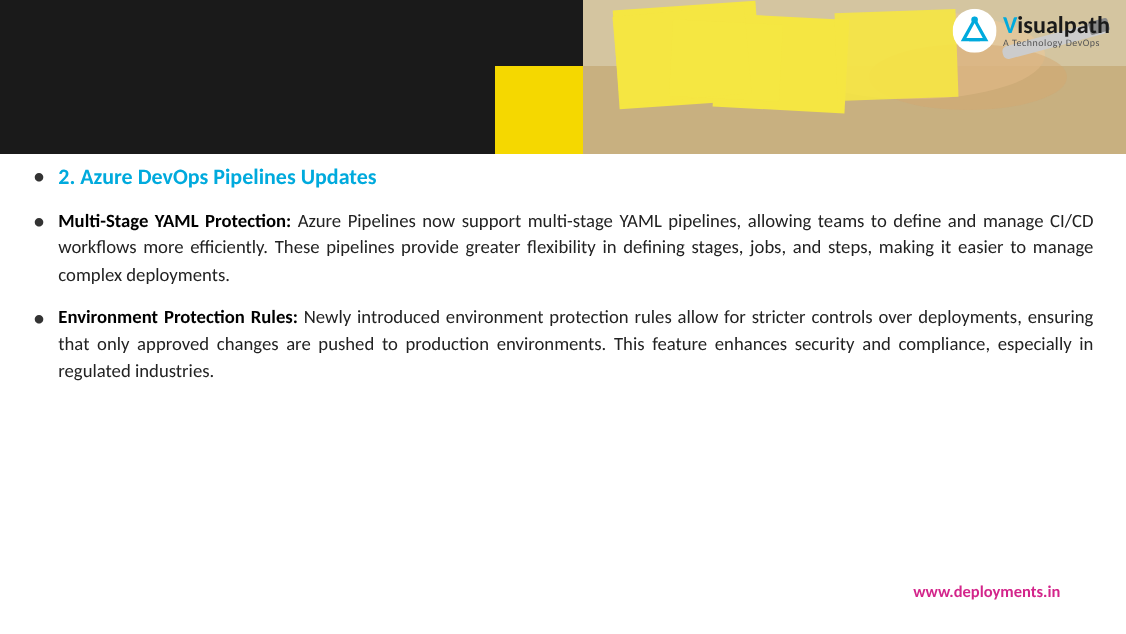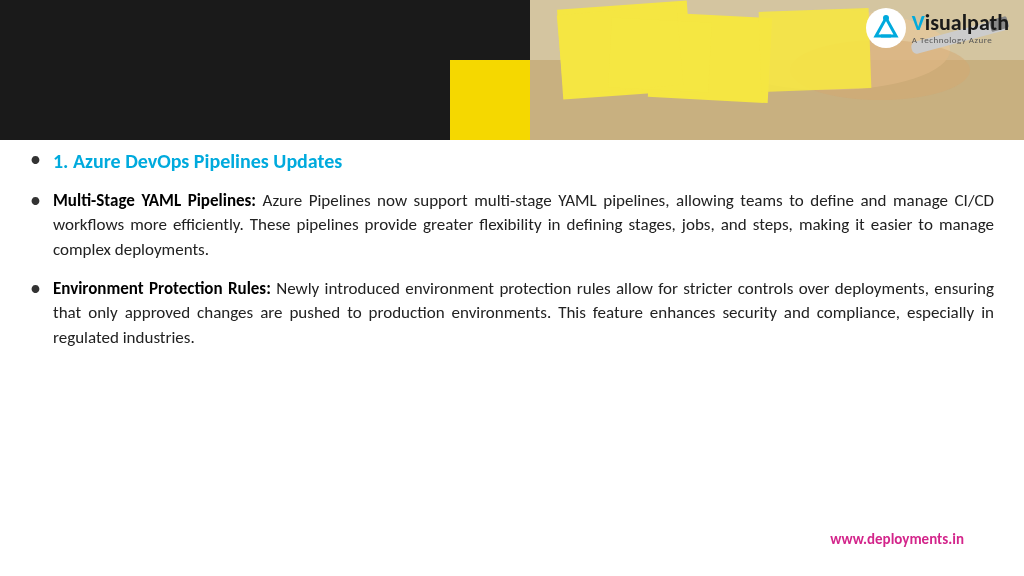--- a/index.html
+++ b/index.html
@@ -221,38 +221,38 @@
         <svg class="logo-icon" viewBox="0 0 40 40" xmlns="http://www.w3.org/2000/svg">
           <circle cx="20" cy="20" r="20" fill="#ffffff"></circle>
           <polygon points="10,28 20,10 30,28" fill="none" stroke="#00aadd" stroke-width="3"></polygon>
           <line x1="15" y1="28" x2="25" y2="28" stroke="#00aadd" stroke-width="3"></line>
           <circle cx="20" cy="10" r="3" fill="#00aadd"></circle>
         </svg>
         <div class="logo-text-container">
           <span class="logo-text-main">
             <span style="color:#00aadd">V</span>isualpath
           </span>
-          <span class="logo-text-sub">A Technology Azure</span>
+          <span class="logo-text-sub">A Technology DevOps</span>
         </div>
       </div>
     </div>
   </div>
 
   <div class="content">
     <ul class="bullet-list">
 
       <li class="heading-item">
         <span class="bullet-dot">•</span>
-        <span class="bullet-text">1. Azure DevOps Pipelines Updates</span>
+        <span class="bullet-text">2. Azure DevOps Pipelines Updates</span>
       </li>
 
       <li>
         <span class="bullet-dot">•</span>
         <span class="bullet-text">
-          <span class="bold-text">Multi-Stage YAML Pipelines:</span><span> Azure Pipelines now support multi-stage YAML pipelines, allowing teams to define and manage CI/CD workflows more efficiently. These pipelines provide greater flexibility in defining stages, jobs, and steps, making it easier to manage complex deployments.</span>
+          <span class="bold-text">Multi-Stage YAML Protection:</span><span> Azure Pipelines now support multi-stage YAML pipelines, allowing teams to define and manage CI/CD workflows more efficiently. These pipelines provide greater flexibility in defining stages, jobs, and steps, making it easier to manage complex deployments.</span>
         </span>
       </li>
 
       <li>
         <span class="bullet-dot">•</span>
         <span class="bullet-text">
           <span class="bold-text">Environment Protection Rules:</span><span> Newly introduced environment protection rules allow for stricter controls over deployments, ensuring that only approved changes are pushed to production environments. This feature enhances security and compliance, especially in regulated industries.</span>
         </span>
       </li>
 

